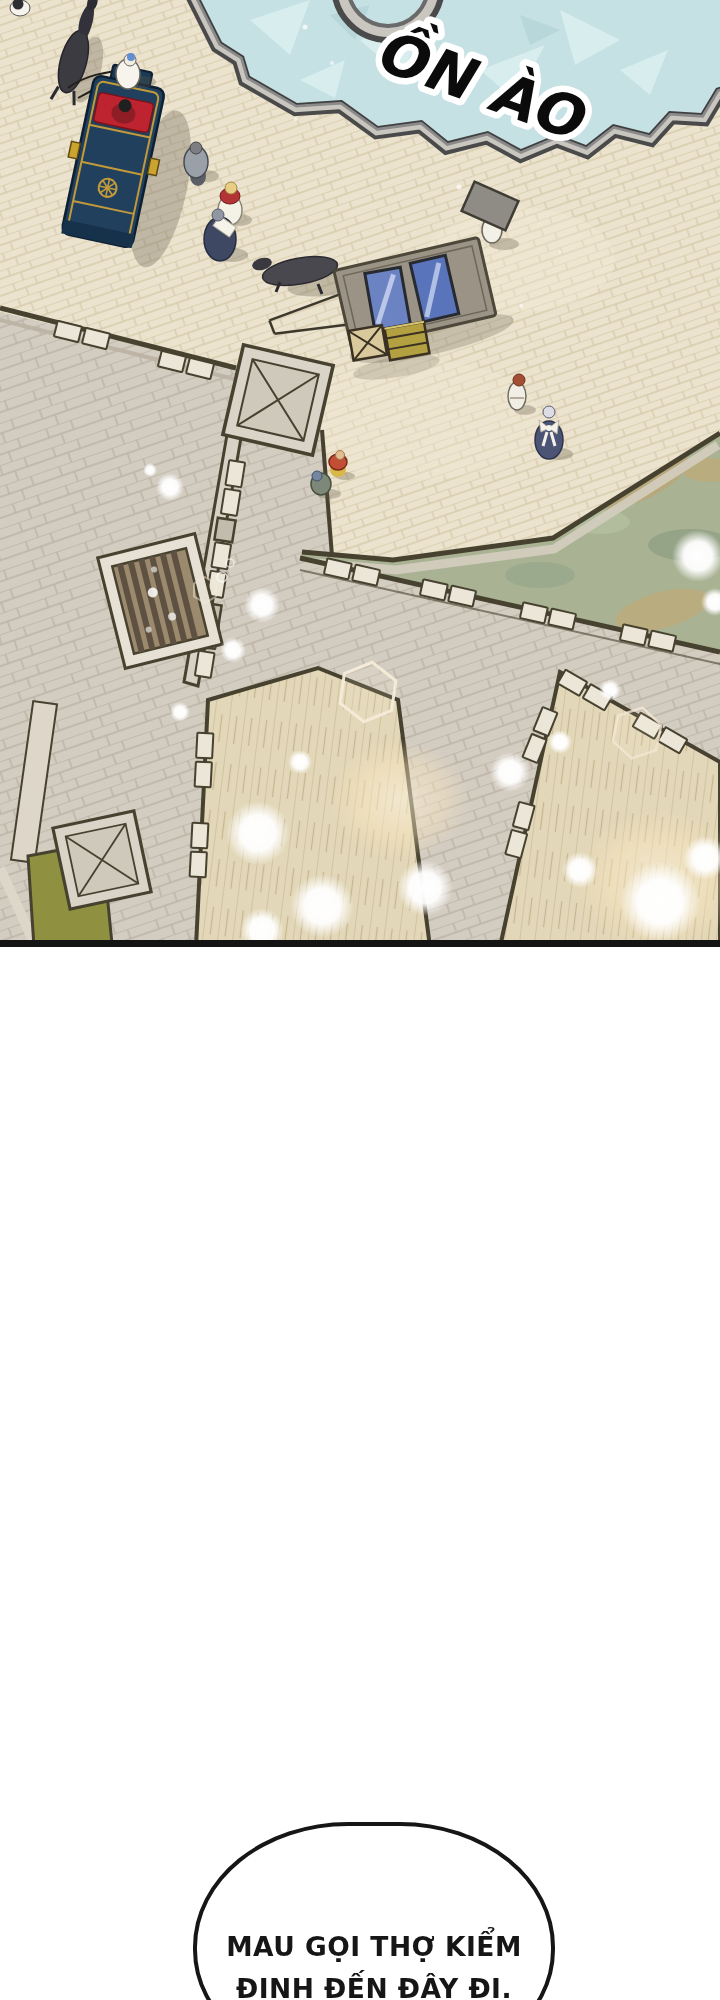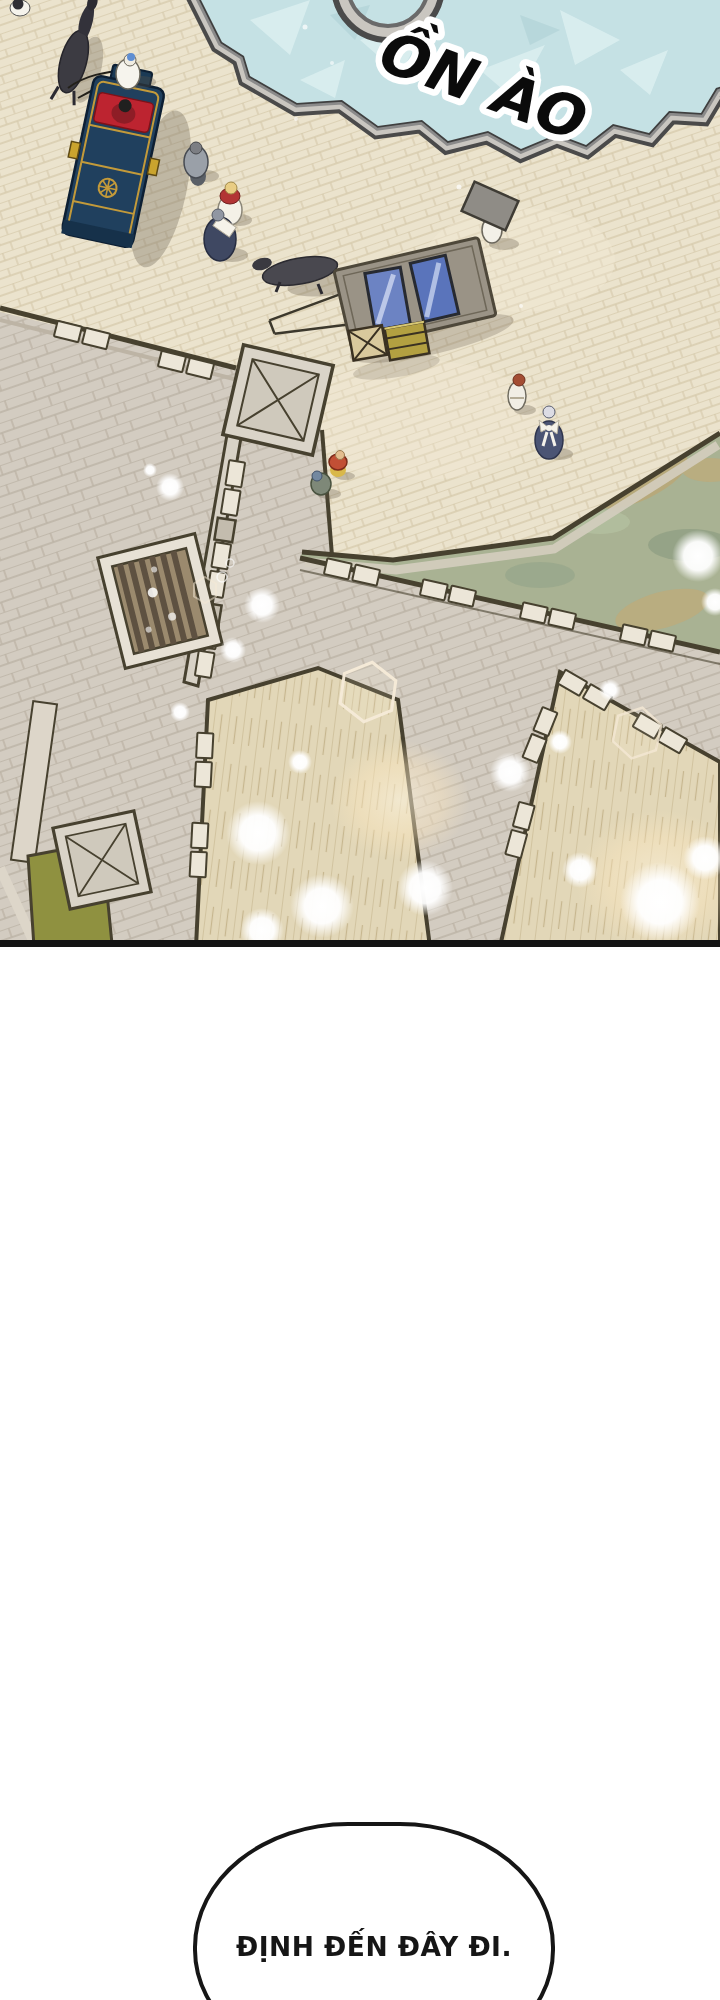--- a/index.html
+++ b/index.html
@@ -306,16 +306,17 @@
       <circle cx="230" cy="563" r="4" fill="none" stroke="#fff" stroke-width="1.5" opacity="0.6"></circle>
     </g>
 
     <text class="sfx-svg-text" transform="translate(477,105) rotate(20)" text-anchor="middle">ỒN ÀO</text>
 
     <rect x="0" y="940" width="720" height="7" fill="#141414"></rect>
   </svg>
   </div>
 
   <div class="bubble">
+    <div class="bubble-line">MAU GỌI THỢ KIỂM</div>
     <div class="bubble-line">ĐỊNH ĐẾN ĐÂY ĐI.</div>
   </div>
 
 </div>
 
 </body></html>

